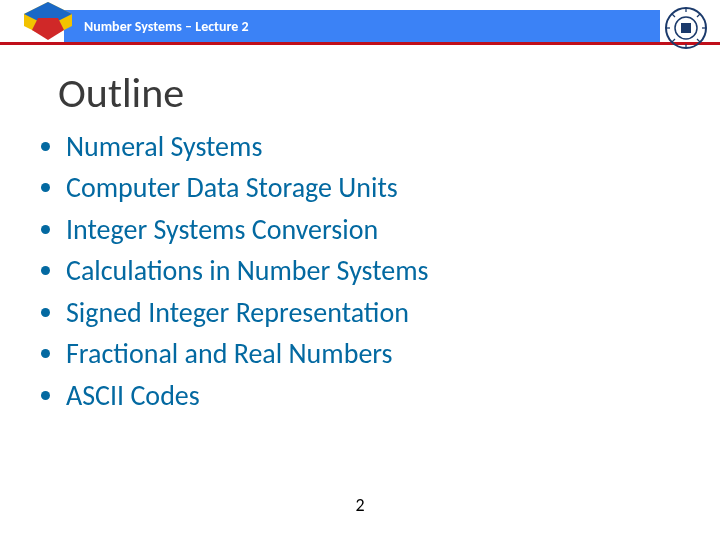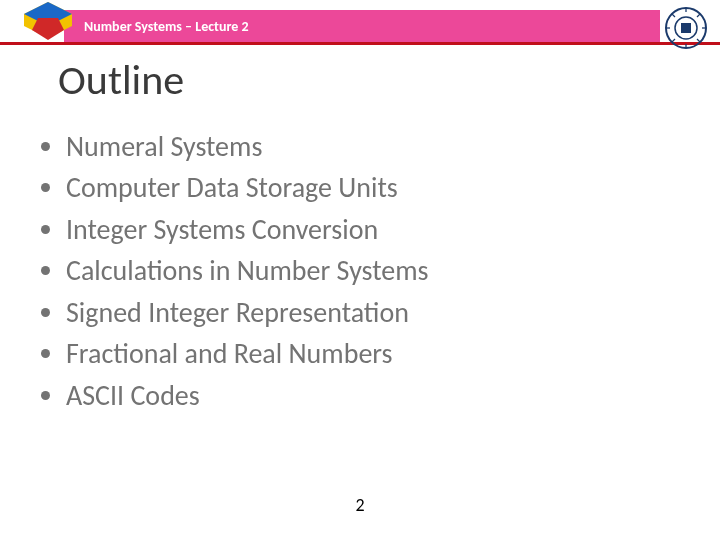--- a/index.html
+++ b/index.html
@@ -3,44 +3,44 @@
 <meta charset="utf-8">
 <style>
   * { margin: 0; padding: 0; box-sizing: border-box; }
   html, body { width: 720px; height: 540px; font-family: "Calibri", "Segoe UI", Arial, sans-serif; background: #fff; }
   .slide { width: 720px; height: 540px; position: relative; background: #ffffff; overflow: hidden; }
 
   
   .header { position: relative; height: 54px; }
   .red-bar {
     position: absolute; left: 64px; top: 10px; right: 60px; height: 32px;
-    background: #ec4899; display: flex; align-items: center; padding-left: 20px;
+    background: #3b82f6; display: flex; align-items: center; padding-left: 20px;
   }
   .red-bar span { color: #fff; font-size: 14px; font-weight: 600; }
   .accent-line { position:absolute; left:0; right:0; top:42px; height:3px; background:#c00f1a; }
   .logo-left {
     position: absolute; left: 20px; top: 0; width: 56px; height: 50px;
   }
   .logo-right {
     position: absolute; right: 12px; top: 6px; width: 44px; height: 44px;
   }
 
   
   .title {
-    position: absolute; left: 58px; top: 54px;
+    position: absolute; left: 58px; top: 67px;
     font-size: 42px; color: #3a3a3a; font-weight: 400;
   }
 
   
   .bullets {
     position: absolute; left: 40px; top: 126px; right: 40px;
     list-style: disc; padding-left: 26px;
   }
   .bullets li {
-    font-size: 28px; color: #737373; line-height: 1.48; font-weight: 400;
+    font-size: 28px; color: #0369a1; line-height: 1.48; font-weight: 400;
   }
 
   
   .footer {
     position: absolute; left: 0; right: 0; bottom: 20px; height: 30px;
     display: flex; align-items: center; justify-content: space-between;
     padding: 0 50px 0 90px;
   }
   .footer .left  { font-size: 13px; color:#000; font-weight:400; }
   .footer .page  { font-size: 18px; color:#000; position:absolute; left:50%; transform:translateX(-50%); }

